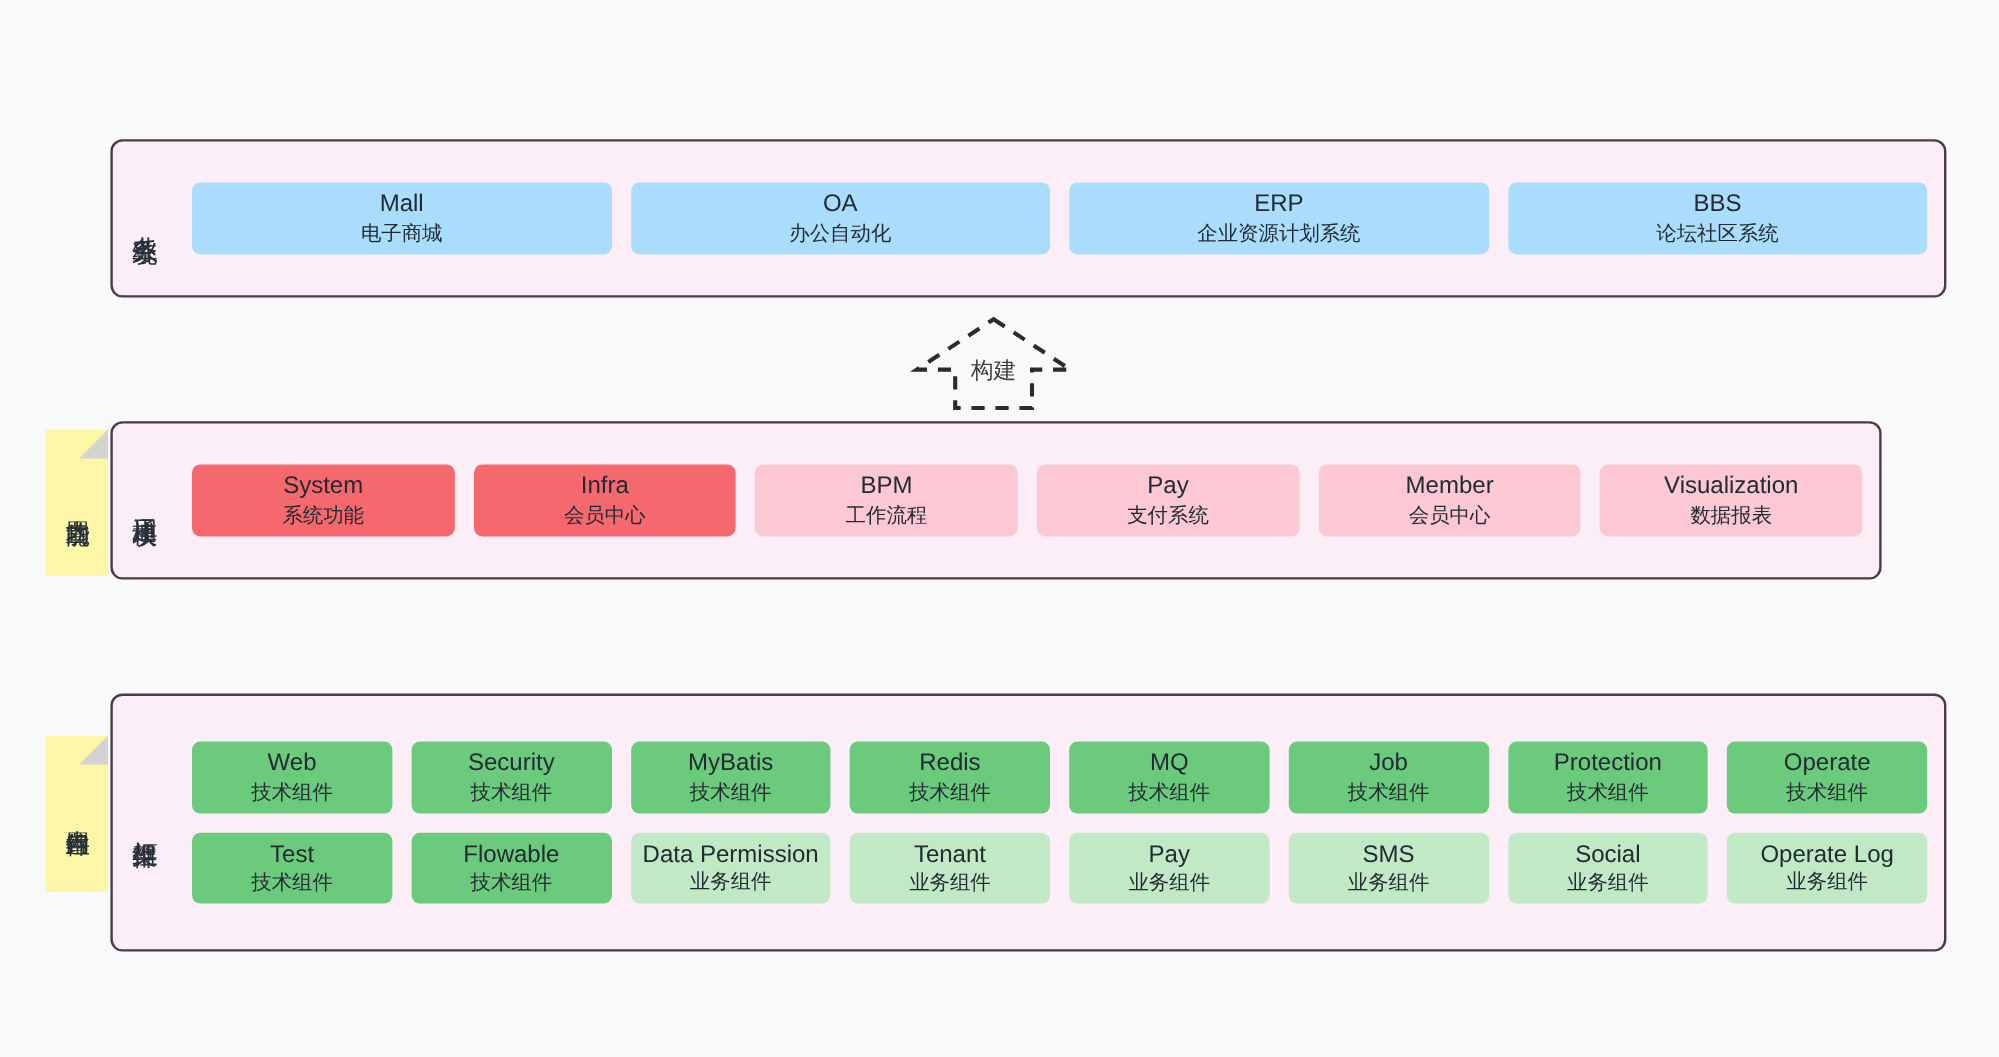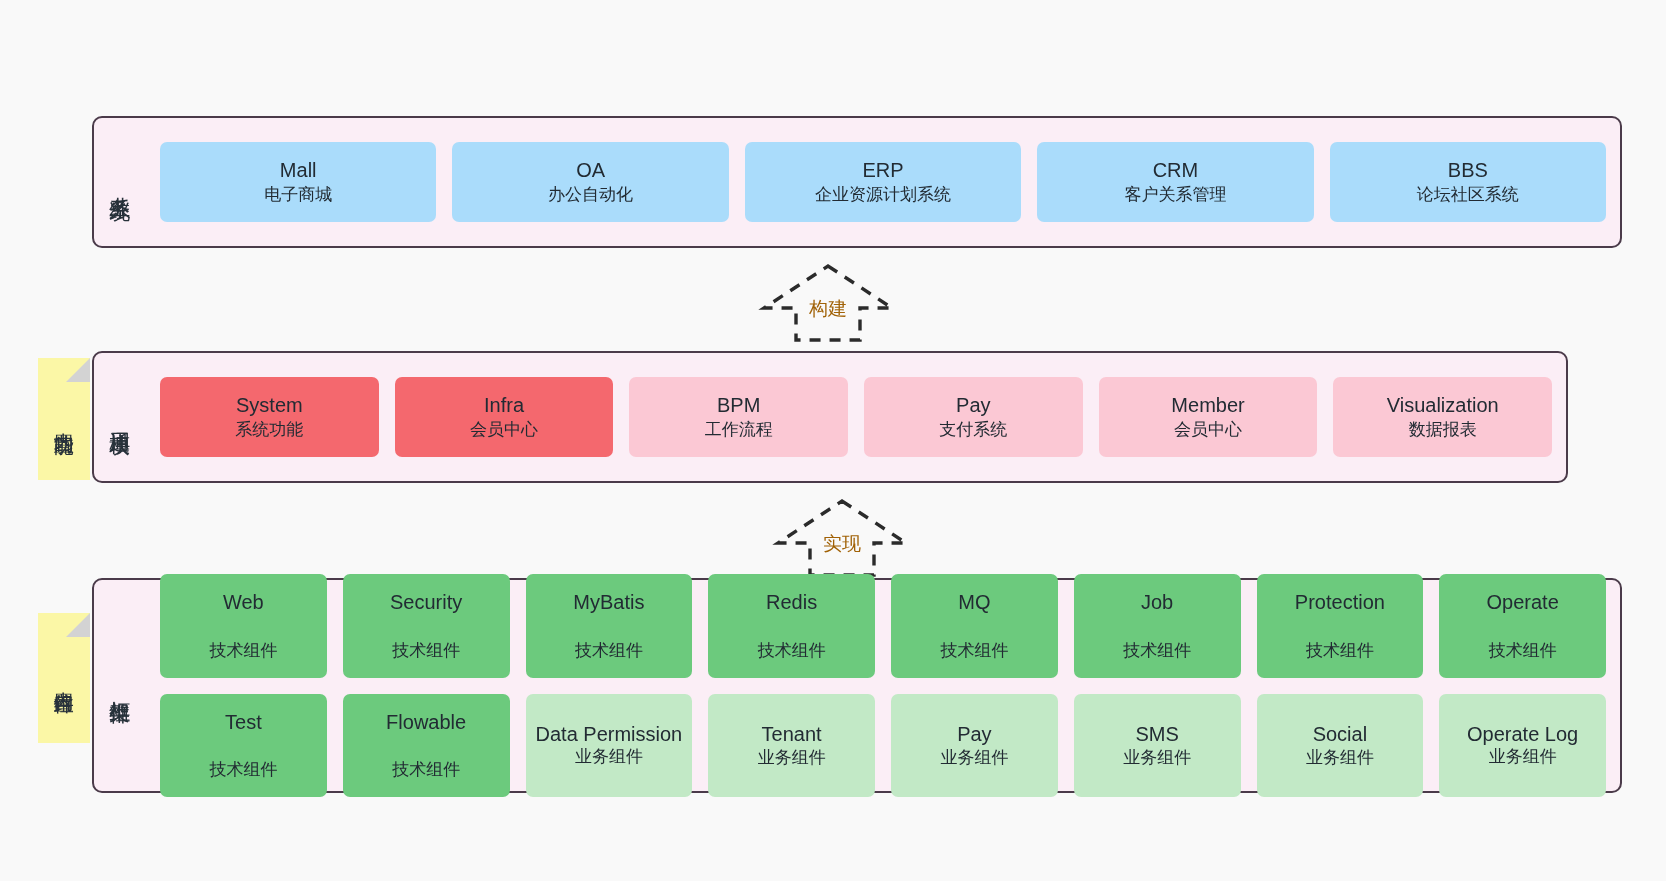--- a/index.html
+++ b/index.html
@@ -53,31 +53,31 @@
   .box {
     flex: 1 1 0;
     border-radius: 7px;
     display: flex;
     flex-direction: column;
     align-items: center;
     justify-content: center;
     text-align: center;
     color: #222b33;
     line-height: 1.28;
-    padding: 16px 4px;
+    padding: 6px 4px;
     user-select: none;
   }
   .box .b-title { font-size: 20px; }
   .box .b-sub   { font-size: 17px; }
   .box.wrap .b-title { line-height: 1.18; text-align: right; }
 
   .c-blue      { background: #aadcfb; }
   .c-red       { background: #f4686e; }
   .c-pink      { background: #fbc8d4; }
-  .c-green     { background: #6cca7d; gap: 24px; }
+  .c-green     { background: #6cca7d; }
   .c-lightgreen{ background: #c2e9c6; }
 
   
   .tag {
     position: absolute;
     width: 52px;
     background: #fbf7a6;
     font-size: 20px;
     color: #27313a;
     display: flex;
@@ -99,21 +99,21 @@
   }
 
   
   .arrow { position: absolute; }
   .arrow svg { display: block; overflow: visible; }
   .arrow .a-label {
     position: absolute;
     left: 50%;
     transform: translateX(-50%);
     font-size: 19px;
-    color: #a16207;
+    color: #404040;
     background: transparent;
     white-space: nowrap;
     user-select: none;
   }
 </style>
 </head>
 <body>
 
 <div class="canvas">
 
@@ -125,24 +125,20 @@
             <div class="b-title">Mall</div>
             <div class="b-sub">电子商城</div>
           </div>
           <div class="box c-blue">
             <div class="b-title">OA</div>
             <div class="b-sub">办公自动化</div>
           </div>
           <div class="box c-blue">
             <div class="b-title">ERP</div>
             <div class="b-sub">企业资源计划系统</div>
-          </div>
-          <div class="box c-blue">
-            <div class="b-title">CRM</div>
-            <div class="b-sub">客户关系管理</div>
           </div>
           <div class="box c-blue">
             <div class="b-title">BBS</div>
             <div class="b-sub">论坛社区系统</div>
           </div>
         </div>
     </div>
   </div>
 
   <div class="arrow" style="left:760px; top:262px; width:136px; height:80px;">
@@ -179,26 +175,20 @@
             <div class="b-sub">会员中心</div>
           </div>
           <div class="box c-pink">
             <div class="b-title">Visualization</div>
             <div class="b-sub">数据报表</div>
           </div>
         </div>
     </div>
   </div>
 
-  <div class="arrow" style="left:774px; top:497px; width:136px; height:80px;">
-    <svg width="136" height="80" viewBox="0 0 136 80" fill="none">
-      <path d="M68 4 L132 46 L100 46 L100 78 L36 78 L36 46 L4 46 Z" stroke="#2b2b2b" stroke-width="3.4" stroke-dasharray="11 9" stroke-linejoin="miter" fill="none"></path>
-    </svg>
-    <span class="a-label" style="top:34px;">实现</span>
-  </div>
 
   <div class="tag" style="left:38px; top:613px; width:52px; height:130px;">内置组件</div>
 
   <div class="section" style="left:92px; top:578px; width:1530px; height:215px;">
     <div class="section-label">框架组件</div>
     <div class="section-body">
       <div class="row" id="row-fw1">
           <div class="box c-green">
             <div class="b-title">Web</div>
             <div class="b-sub">技术组件</div>

